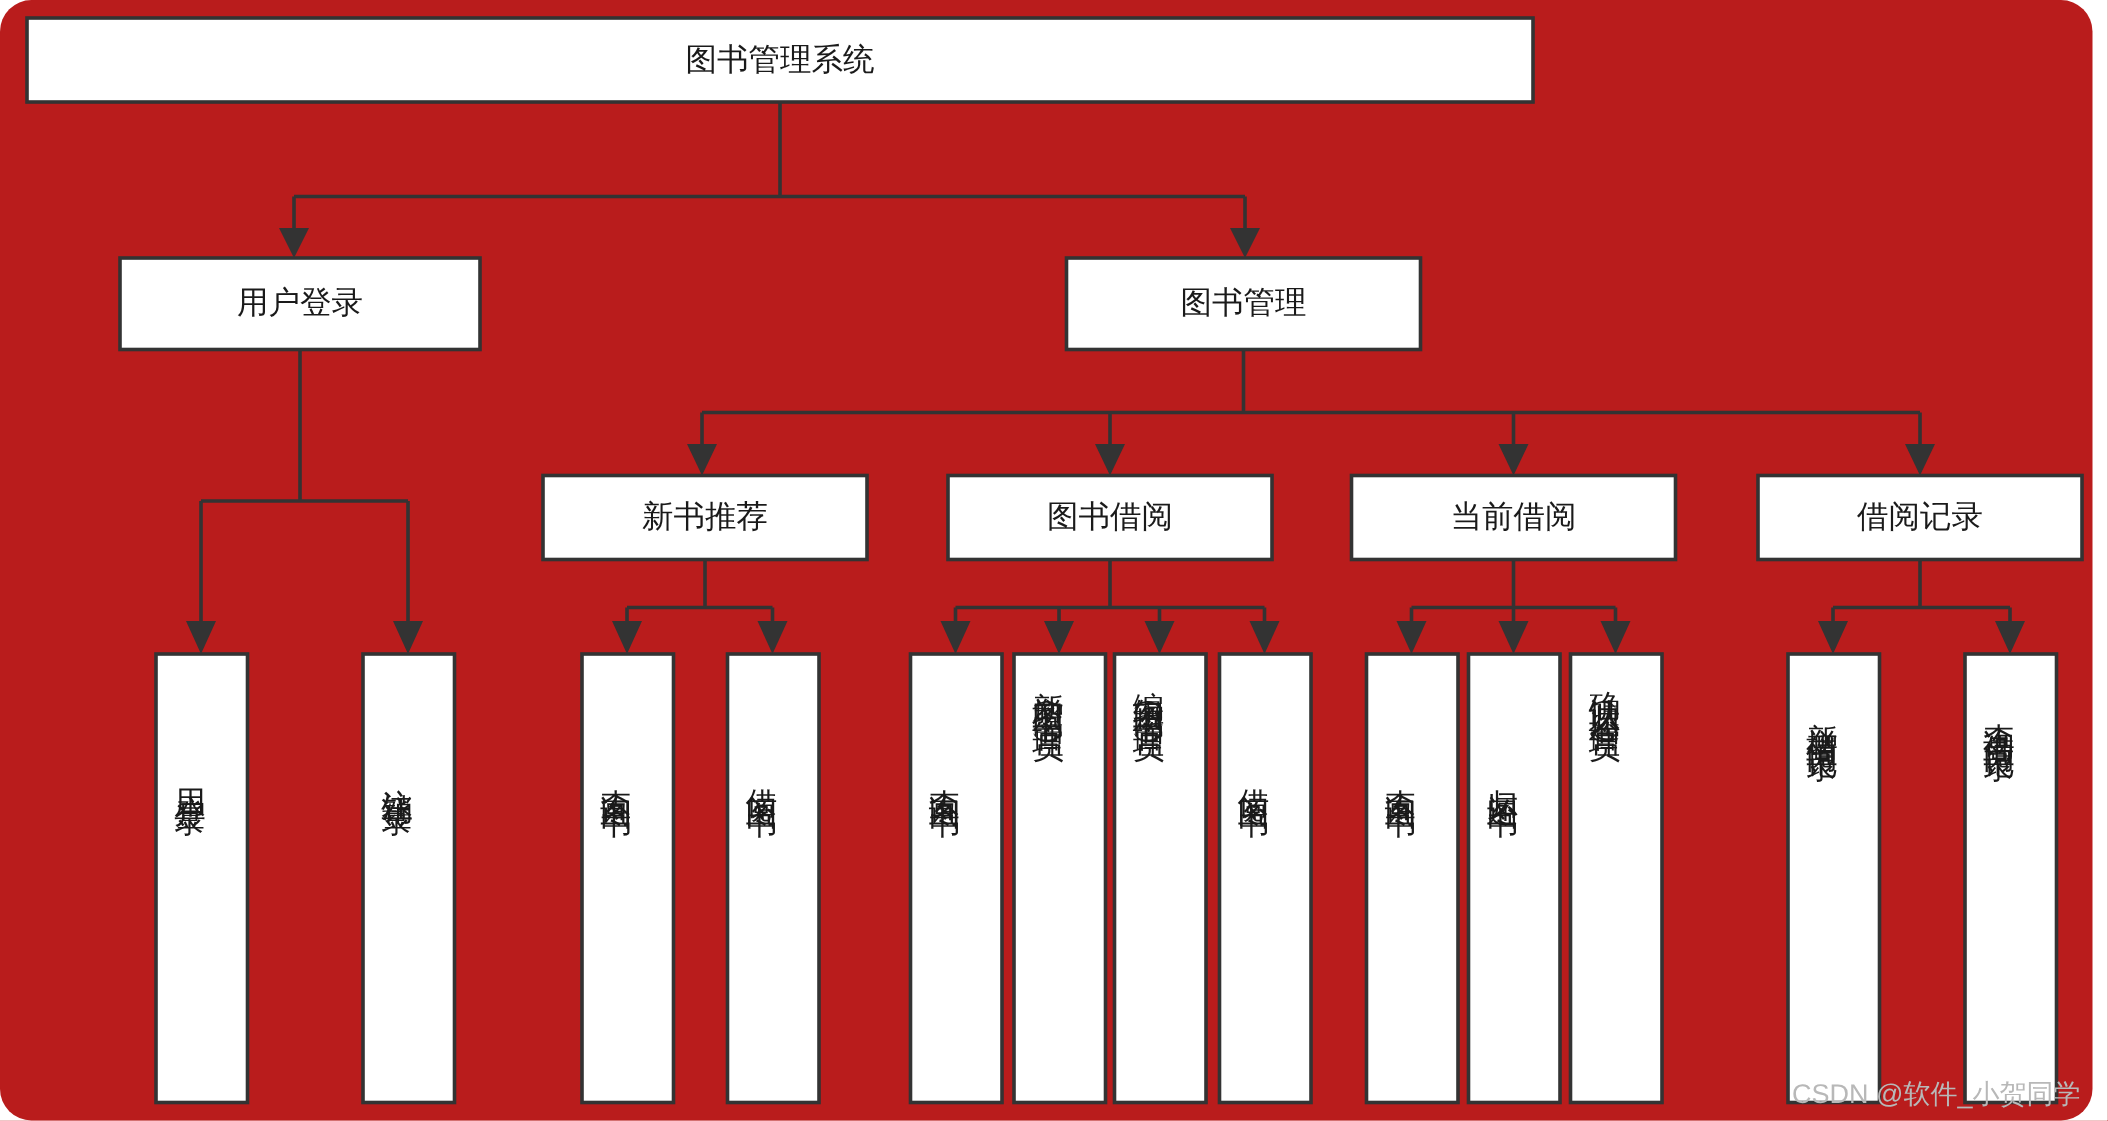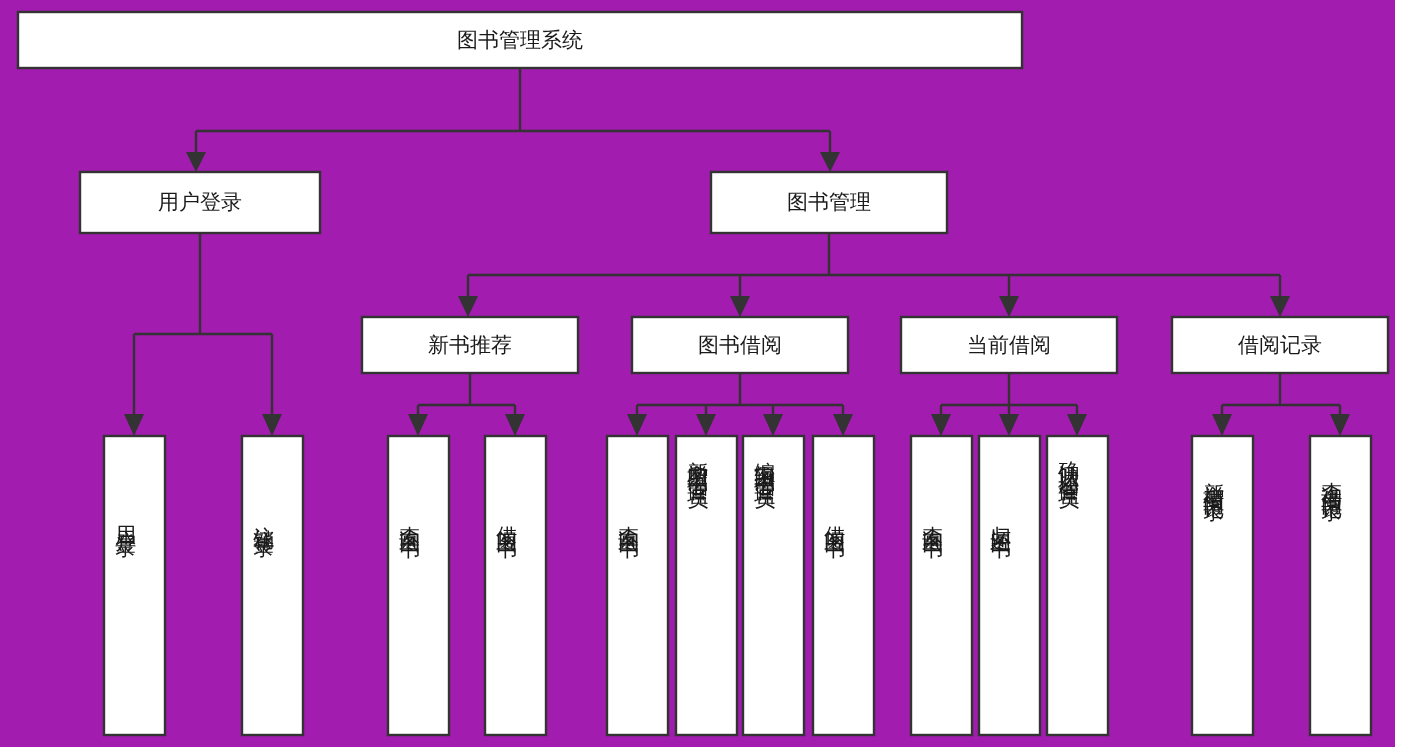--- a/index.html
+++ b/index.html
@@ -10,21 +10,22 @@
   body {
     width: 1405px;
     height: 747px;
     font-family: "Liberation Sans", sans-serif;
     overflow: hidden;
   }
   #diagram-root {
     position: relative;
     width: 1395px;
     height: 747px;
-    background: #a21caf;
+    background: #b91c1c;
+    border-radius: 21px;
   }
   svg.diagram-canvas {
     position: absolute;
     top: 0;
     left: 0;
     width: 1405px;
     height: 747px;
     display: block;
   }
   .node-box {
@@ -208,14 +209,15 @@
       <text class="node-label-v" x="1222" y="465">新增借阅记录</text>
     </g>
 
     <g>
       <rect class="node-box" x="1310" y="436" width="61" height="299"></rect>
       <text class="node-label-v" x="1340" y="465">查询借阅记录</text>
     </g>
 
   </svg>
 
+  <div class="watermark-text">CSDN @软件_小贺同学</div>
 
 </div>
 
 </body></html>

